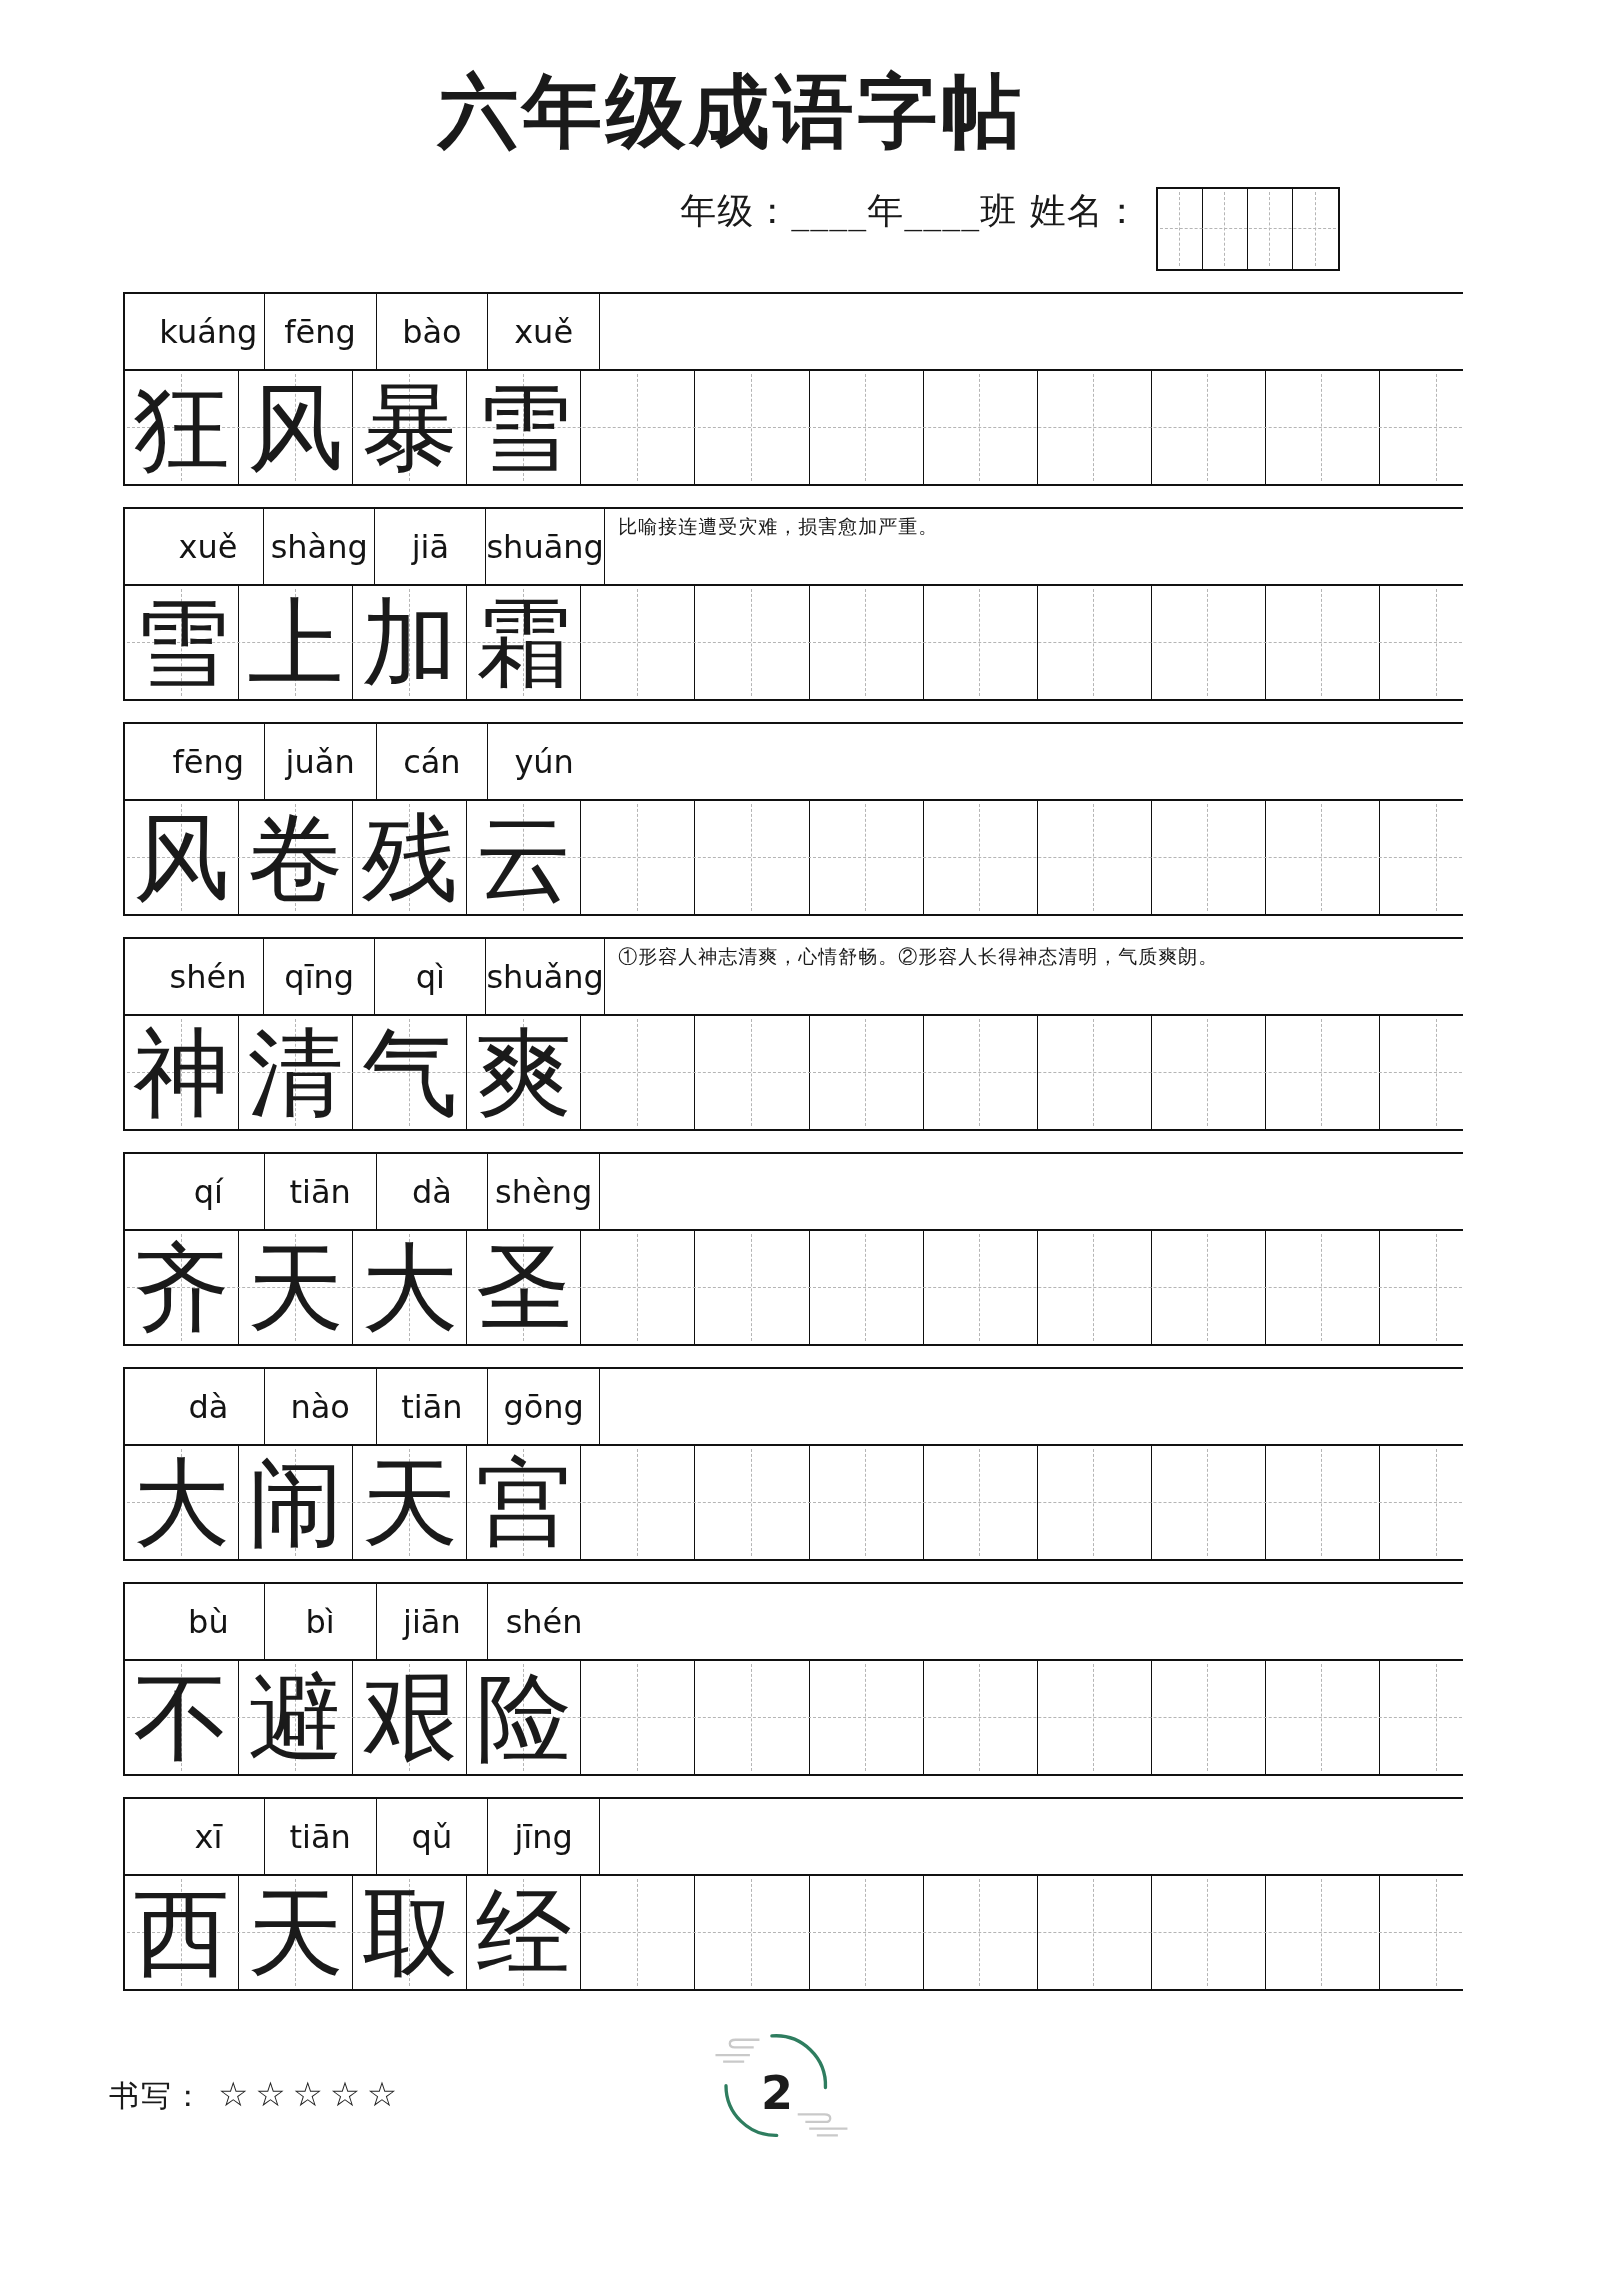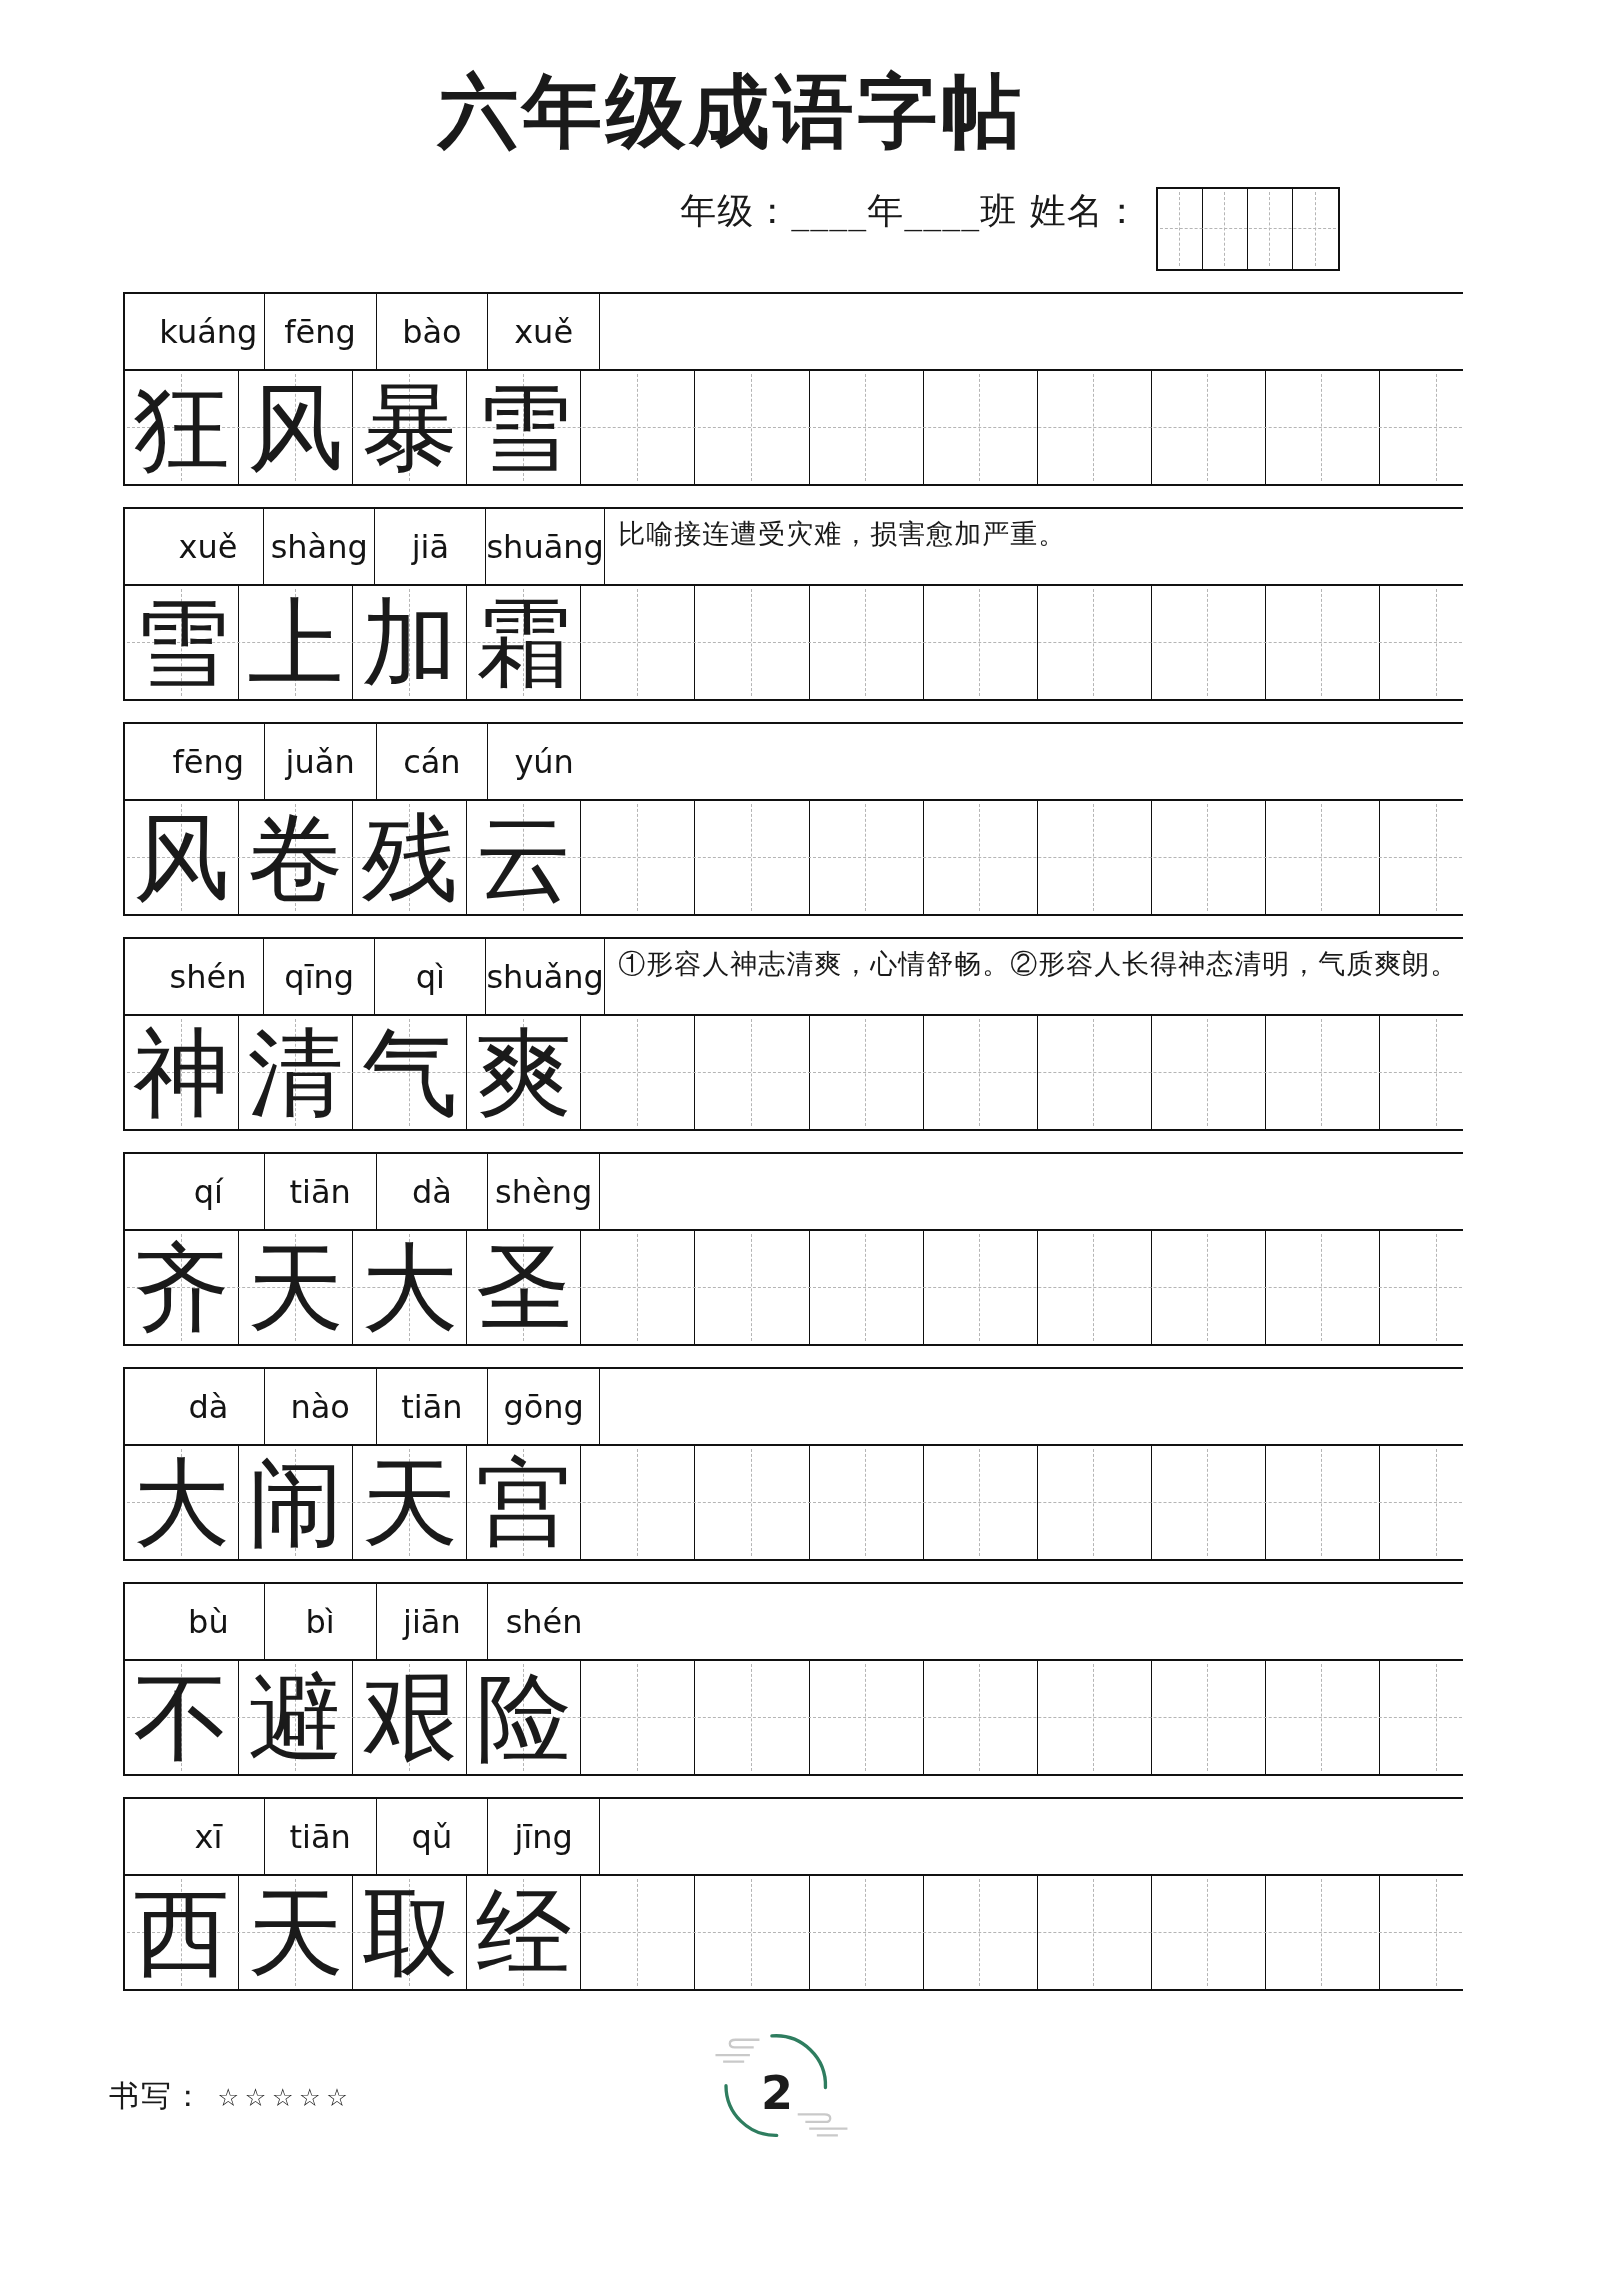--- a/index.html
+++ b/index.html
@@ -48,33 +48,33 @@
     border-right:1.9px solid var(--border,#111);position:relative;
     display:flex;align-items:center;justify-content:center;box-sizing:border-box;
   }
   .bcell:last-child{border-right:none;}
   .pinyin-cell{
     font-family:"DejaVu Sans","Liberation Sans",sans-serif;
     font-size:32px;color:#141414;
   }
   .def-cell{
     grid-column:span 8;display:block;padding:6.7px 11.5px 0 13.4px;
-    font-size:27px;line-height:1.32;text-align:left;letter-spacing:1px;
+    font-size:19px;line-height:1.32;text-align:left;letter-spacing:1px;font-family:Liberation Mono, monospace;
   }
   .vguide::before{
     content:"";position:absolute;top:2.9px;bottom:2.9px;left:50%;margin-left:-1px;
     border-left:1.9px dashed var(--dashed-guide,#b5b5b5);z-index:0;
   }
   .char-cell span{
     position:relative;z-index:1;font-size:96px;line-height:1;
     font-family:"DejaVu Serif","Liberation Serif",serif;
   }
   
   .writing-score{
-    position:absolute;left:109px;top:2074px;display:flex;align-items:baseline;gap:13.4px;font-family:Liberation Mono, monospace;
+    position:absolute;left:109px;top:2074px;display:flex;align-items:baseline;gap:13.4px;
   }
   .writing-label{font-size:30px;letter-spacing:1.9px;}
   .writing-stars{font-size:34px;letter-spacing:6.7px;color:#222;}
   .page-deco{position:absolute;left:704px;top:2030px;width:153px;height:117px;}
   .page-deco svg{position:absolute;left:0;top:0;}
   .page-num{
     position:absolute;left:54px;top:36px;width:38px;text-align:center;
     font-family:"DejaVu Sans","Liberation Sans",sans-serif;
     font-size:46px;font-weight:700;color:#1c1c1c;
   }

